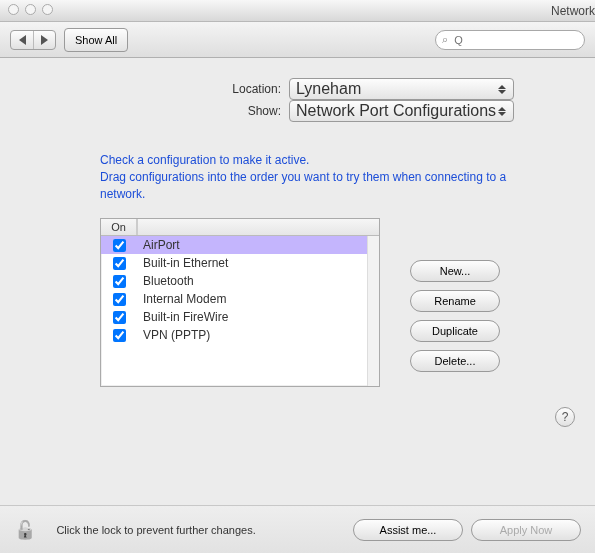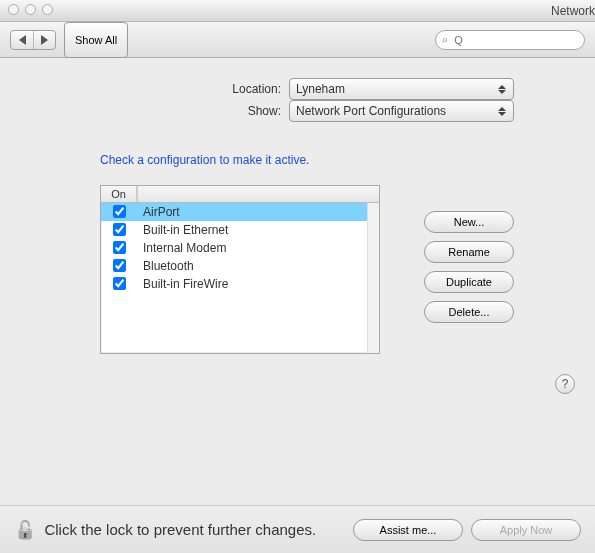--- a/index.html
+++ b/index.html
@@ -52,21 +52,21 @@
   }
   .seg button {
     width: 22px; height: 100%;
     border: none; background: transparent;
     cursor: default;
     display: flex; align-items: center; justify-content: center;
     padding: 0;
   }
   .seg button + button { border-left: 1px solid #bbb; }
   .pill-btn {
-    height: 36px;
+    height: 24px;
     padding: 0 10px;
     border: 1px solid #9a9a9a;
     border-radius: 4px;
     background: linear-gradient(#fdfdfd,#e2e2e2);
     font-size: 11px;
     cursor: default;
   }
   .toolbar-spacer { flex: 1; }
   .search {
     width: 150px; height: 20px;
@@ -88,21 +88,21 @@
   .form-row { display: flex; align-items: center; gap: 8px; }
   .form-label { width: 200px; text-align: right; font-size: 12px; }
   .select {
     width: 225px; height: 22px;
     border: 1px solid #9a9a9a;
     border-radius: 4px;
     background: linear-gradient(#fdfdfd,#e4e4e4);
     display: flex; align-items: center;
     padding: 0 6px;
     position: relative;
-    font-size: 12px;
+    font-size: 16px;
   }
   .select .arrows {
     position: absolute; right: 4px; top: 2px;
     width: 14px; height: 16px;
     display: flex; flex-direction: column; align-items: center; justify-content: center;
     gap: 0;
   }
   .tri-up, .tri-down {
     width: 0; height: 0;
     border-left: 4px solid transparent;
@@ -112,23 +112,23 @@
   .tri-down { border-top: 4px solid #444; }
   .instructions {
     margin: 30px 0 16px 100px;
     width: 420px;
     font-size: 12px;
     line-height: 1.4;
     color: #1d4ed8;
   }
   .main-row {
     display: flex;
-    align-items: flex-start;
+    align-items: center;
     padding: 0 0 0 100px;
-    gap: 44px;
+    gap: 30px;
   }
   .table {
     width: 280px;
     border: 1px solid #aaa;
     background: #fff;
     box-shadow: inset 0 0 0 1px #eee;
   }
   .table-header {
     display: flex;
     background: linear-gradient(#f6f6f6,#e6e6e6);
@@ -142,21 +142,21 @@
   .table-body { height: 150px; position: relative; }
   .table-body .scrollbar {
     position: absolute; right: 0; top: 0; bottom: 0; width: 12px;
     background: #f2f2f2; border-left: 1px solid #ddd;
   }
   .trow {
     display: flex; align-items: center;
     height: 18px;
     font-size: 12px;
   }
-  .trow.selected { background: #7dd3fc; }
+  .trow.selected { background: #c4b5fd; }
   .trow .cb {
     width: 36px; display: flex; justify-content: center;
   }
   .trow .cb input { margin: 0; }
   .trow .name { flex: 1; padding-left: 6px; padding-right: 14px; }
   .side-buttons {
     display: flex; flex-direction: column; gap: 8px;
     padding-top: 26px;
   }
   .aqua-btn {
@@ -183,21 +183,21 @@
   .footer {
     position: absolute;
     bottom: 0; left: 0; right: 0;
     height: 48px;
     border-top: 1px solid #c8c8c8;
     background: linear-gradient(#eee,#e2e2e2);
     display: flex; align-items: center;
     padding: 0 14px;
     gap: 8px;
   }
-  .footer .lock-text { font-size: 15px; margin-left: 0; }
+  .footer .lock-text { font-size: 11px; margin-left: 12px; }
   .footer-spacer { flex: 1; }
   .tri-left, .tri-right {
     width:0; height:0;
     border-top: 5px solid transparent;
     border-bottom: 5px solid transparent;
   }
   .tri-left { border-right: 7px solid #555; }
   .tri-right { border-left: 7px solid #555; }
 </style>
 </head>
@@ -249,20 +249,21 @@
         <span class="arrows">
             <span class="tri-up"></span>
             <span class="tri-down"></span>
           </span>
       </div>
     </div>
   </div>
 
   <div class="instructions">
     <div>Check a configuration to make it active.</div>
+    <div>Drag configurations into the order you want to try them when connecting to a network.</div>
   </div>
 
   <div class="main-row">
     <div class="table">
       <div class="table-header">
         <div class="col-on">On</div>
         <div class="col-scroll"></div>
       </div>
       <div class="table-body" id="tbody">
         <div class="trow selected">
@@ -274,33 +275,39 @@
           <div class="trow">
             <div class="cb">
               <input type="checkbox" checked="" style="">
             </div>
             <div class="name">Built-in Ethernet</div>
           </div>
           <div class="trow">
             <div class="cb">
               <input type="checkbox" checked="" style="">
             </div>
+            <div class="name">Bluetooth</div>
+          </div>
+          <div class="trow">
+            <div class="cb">
+              <input type="checkbox" checked="" style="">
+            </div>
             <div class="name">Internal Modem</div>
           </div>
           <div class="trow">
             <div class="cb">
               <input type="checkbox" checked="" style="">
             </div>
-            <div class="name">Bluetooth</div>
-          </div>
-          <div class="trow">
-            <div class="cb">
-              <input type="checkbox" checked="" style="">
-            </div>
             <div class="name">Built-in FireWire</div>
+          </div>
+          <div class="trow">
+            <div class="cb">
+              <input type="checkbox" checked="" style="">
+            </div>
+            <div class="name">VPN (PPTP)</div>
           </div>
           <div class="scrollbar"></div>
       </div>
     </div>
 
     <div class="side-buttons">
       <button class="aqua-btn">New...</button>
       <button class="aqua-btn">Rename</button>
       <button class="aqua-btn">Duplicate</button>
       <button class="aqua-btn">Delete...</button>

